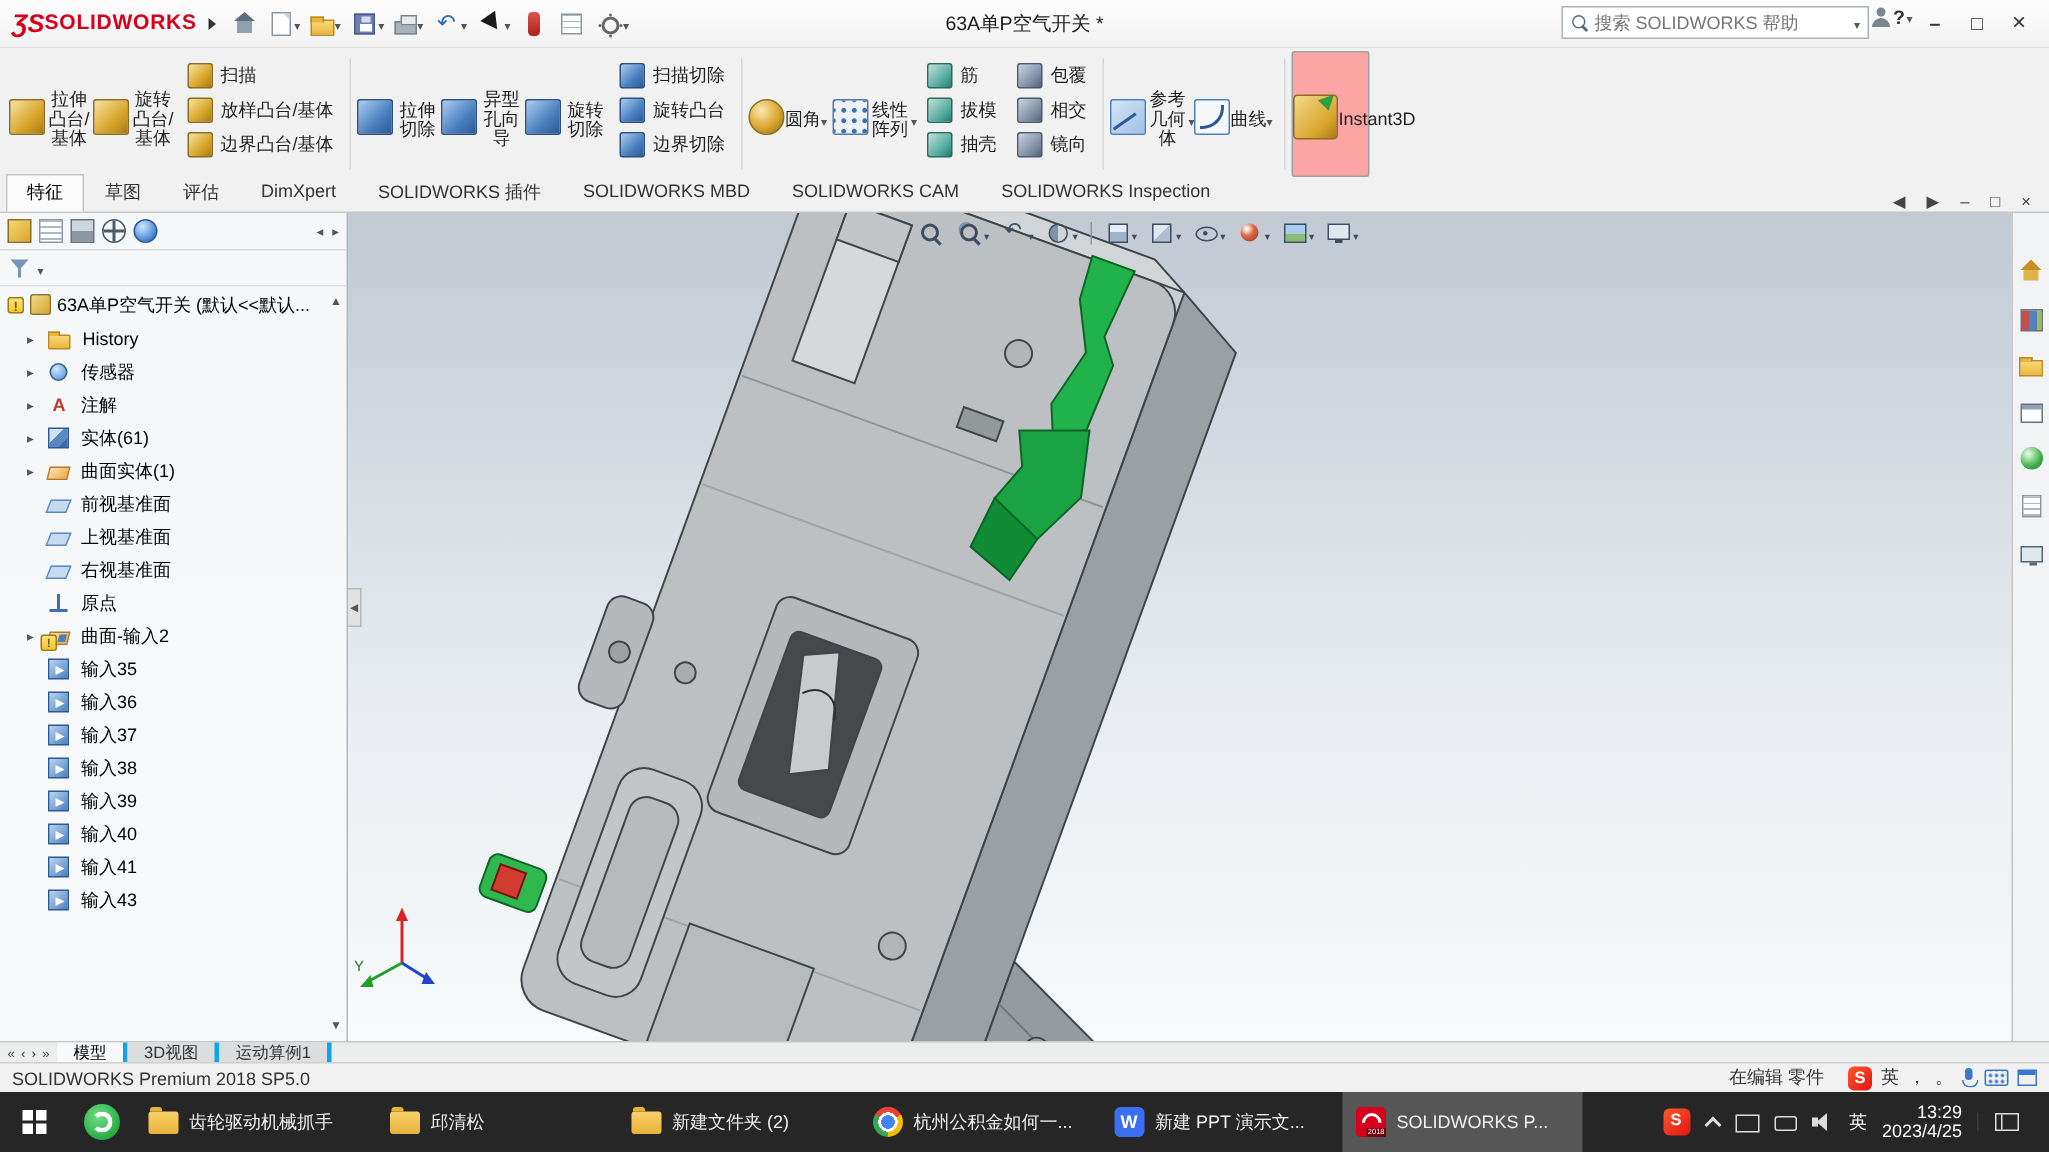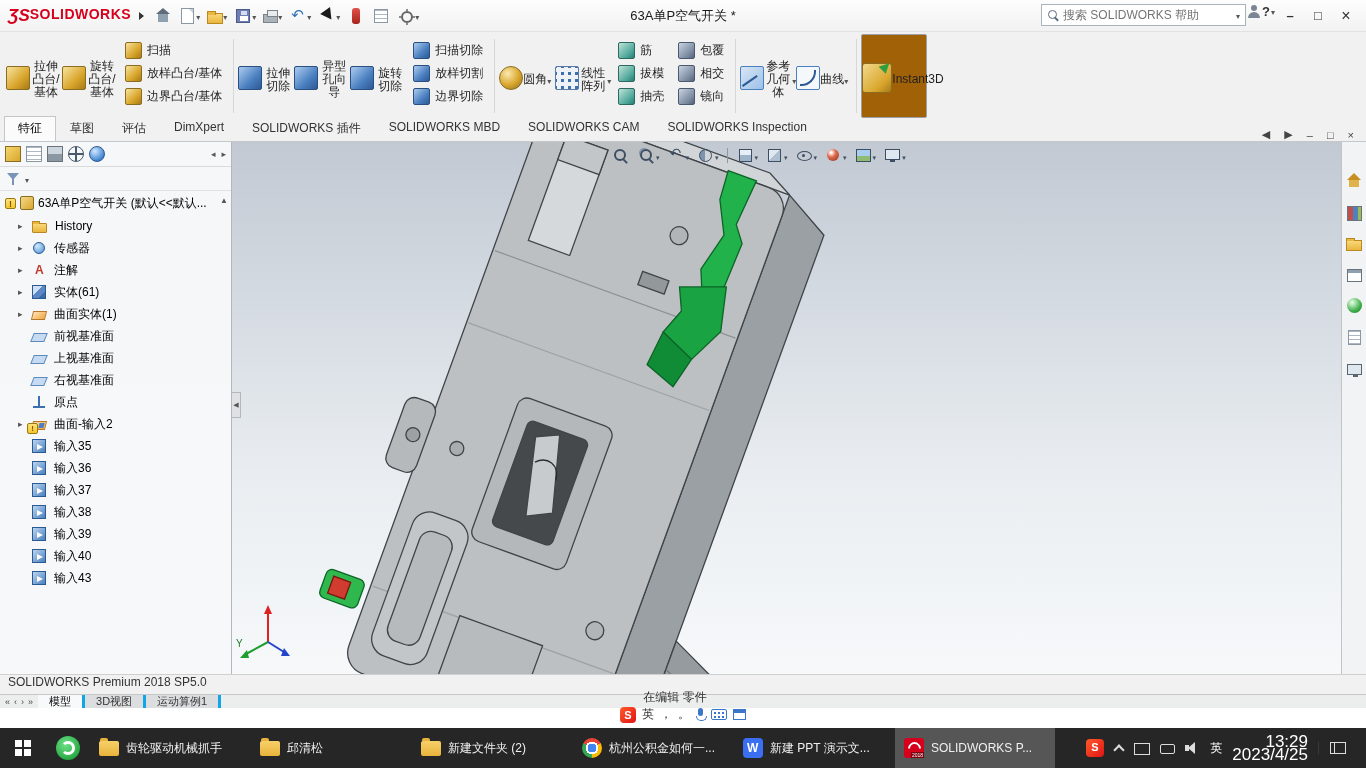--- a/index.html
+++ b/index.html
@@ -49,21 +49,21 @@
 .wc-min::before{content:"–";font-weight:bold;}
 .wc-max::before{content:"□";}
 .wc-close::before{content:"×";font-size:16px;}
 
 
 .ribbon{position:absolute;top:32px;left:0;right:0;height:88px;background:#f1f1f2;display:flex;align-items:stretch;padding:2px 2px 2px 6px;z-index:35;}
 .rb-large{display:flex;flex-direction:row;align-items:center;width:56px;padding-top:7px;flex:none;}
 .rb-icon{display:inline-block;width:24px;height:24px;margin-bottom:3px;flex:none;}
 .rb-label{font-size:12px;line-height:13px;text-align:center;color:#1f1f1f;}
 .rb-large .caret{margin-top:1px;}
-.rb-large.selected{background:#a16207;border:1px solid #9aa0a6;border-radius:2px;width:66px;}
+.rb-large.selected{background:#fca5a5;border:1px solid #9aa0a6;border-radius:2px;width:52px;}
 .rb-stack{display:flex;flex-direction:column;padding-top:7px;gap:4px;flex:none;}
 .rb-small{display:flex;align-items:center;gap:5px;padding:1px 7px;}
 .rb-small .rb-icon{width:17px;height:17px;margin-bottom:0;}
 .rb-small-label{font-size:12px;white-space:nowrap;color:#1f1f1f;}
 .rb-sep{width:1px;background:#d6d7d8;margin:5px 4px;flex:none;}
 .ri-gold{background:linear-gradient(135deg,#f2d98c 10%,#d9a62c 60%,#a87a18);border:1px solid #8a6d20;border-radius:2px;}
 .ri-blue{background:linear-gradient(135deg,#9cc0e8 10%,#4a7fc0 60%,#2d5a94);border:1px solid #2a4f80;border-radius:2px;}
 .ri-ball{background:radial-gradient(circle at 35% 30%,#fbe9b0,#d9a62c 55%,#8a6d20);border:1px solid #8a6d20;border-radius:50%;}
 .ri-grid{background:#eef2f7;border:1px solid #5a7ba6;border-radius:2px;background-image:radial-gradient(circle,#3a6fb0 1.5px,transparent 1.8px);background-size:7px 7px;background-position:3px 3px;}
 .ri-teal{background:linear-gradient(135deg,#bfe3d6,#4da69a 70%,#2a7a6e);border:1px solid #2a6a60;border-radius:2px;}
@@ -167,21 +167,21 @@
 .splitter{position:absolute;left:232px;top:250px;width:9px;height:26px;background:#dfe1e3;border:1px solid #b5b8ba;border-left:none;display:flex;align-items:center;justify-content:center;z-index:10;font-size:7px;color:#555;}
 .splitter::before{content:"◀";}
 
 
 .modeltabs{position:absolute;top:694px;left:0;right:0;height:14px;background:#eceded;border-top:1px solid #c6c7c8;display:flex;align-items:stretch;font-size:11px;z-index:40;}
 .mt-nav{display:flex;align-items:center;gap:4px;padding:0 5px;color:#444;font-size:9px;}
 .mtab{display:flex;align-items:center;padding:0 11px;border-right:3px solid #0ea5e9;background:#dcdddf;color:#333;white-space:nowrap;}
 .mtab.active{background:#f8f9fa;color:#000;}
 
 
-.statusbar{position:absolute;top:674px;left:0;right:0;height:20px;background:#f1f1f2;border-top:1px solid #d0d0d0;display:flex;align-items:center;padding:0 8px;font-size:12px;color:#333;z-index:40;flex-direction:column;}
+.statusbar{position:absolute;top:708px;left:0;right:0;height:20px;background:#f1f1f2;border-top:1px solid #d0d0d0;display:flex;align-items:center;padding:0 8px;font-size:12px;color:#333;z-index:40;}
 .sb-left{margin-right:auto;}
 .sb-edit{margin-right:16px;}
 .ime{display:flex;align-items:center;gap:6px;}
 .ime-logo{width:16px;height:16px;border-radius:4px;background:linear-gradient(135deg,#ff5a2a,#e01414);color:#fff;font-weight:bold;font-size:11px;line-height:16px;text-align:center;}
 .ime-mic{position:relative;width:9px;height:13px;}
 .ime-mic::before{content:"";position:absolute;left:2px;top:0;width:5px;height:8px;border-radius:3px;background:#3b77c8;}
 .ime-mic::after{content:"";position:absolute;left:0;bottom:0;width:9px;height:4px;border:1.5px solid #3b77c8;border-top:none;border-radius:0 0 5px 5px;}
 .ime-kbd{width:16px;height:11px;border:1.5px solid #3b77c8;border-radius:2px;background-image:radial-gradient(circle,#3b77c8 1px,transparent 1.2px);background-size:4px 4px;background-position:1px 1px;}
 .ime-tool{width:13px;height:11px;border:1.5px solid #3b77c8;background:linear-gradient(#3b77c8 30%,transparent 30%);}
 
@@ -211,21 +211,21 @@
 .tr-sogou{width:18px;height:18px;border-radius:4px;background:linear-gradient(135deg,#ff5a2a,#e01414);}
 .tr-sogou::before{content:"S";position:absolute;left:5px;top:2px;color:#fff;font-weight:bold;font-size:11px;}
 .tr-chevron{width:10px;height:10px;}
 .tr-chevron::before{content:"";position:absolute;left:1px;top:3px;width:6px;height:6px;border-left:2px solid #ddd;border-top:2px solid #ddd;transform:rotate(45deg);}
 .tr-display{width:16px;height:12px;border:1.5px solid #ddd;margin-top:1px;}
 .tr-usb{width:15px;height:10px;border:1.5px solid #ddd;border-radius:2px;margin-top:2px;}
 .tr-volume{width:15px;height:12px;}
 .tr-volume::before{content:"";position:absolute;left:0;top:3px;width:4px;height:6px;background:#ddd;}
 .tr-volume::after{content:"";position:absolute;left:3px;top:0;border-top:6px solid transparent;border-bottom:6px solid transparent;border-right:7px solid #ddd;}
 .tray-lang{font-size:12px;color:#fff;}
-.tb-clock{text-align:right;font-size:17px;line-height:13px;color:#fff;white-space:nowrap;}
+.tb-clock{text-align:right;font-size:12px;line-height:13px;color:#fff;white-space:nowrap;}
 .tb-notif{width:38px;display:flex;align-items:center;justify-content:center;border-left:1px solid #3a3a3a;}
 .notif-ic{position:relative;width:16px;height:12px;border:1.5px solid #ddd;}
 .notif-ic::before{content:"";position:absolute;left:3px;top:0;bottom:0;width:1.5px;background:#ddd;}
 </style>
 </head>
 <body>
 
 <div class="screen">
 
   <div class="titlebar">
@@ -343,21 +343,21 @@
         <span class="rb-icon ri-blue"></span>
         <span class="rb-label">旋转切除</span>
       </div>
       <div class="rb-stack">
         <div class="rb-small">
           <span class="rb-icon ri-blue"></span>
           <span class="rb-small-label">扫描切除</span>
         </div>
         <div class="rb-small">
           <span class="rb-icon ri-blue"></span>
-          <span class="rb-small-label">放样切割</span>
+          <span class="rb-small-label">旋转凸台</span>
         </div>
         <div class="rb-small">
           <span class="rb-icon ri-blue"></span>
           <span class="rb-small-label">边界切除</span>
         </div>
       </div>
       <div class="rb-sep"></div>
       <div class="rb-large">
         <span class="rb-icon ri-ball"></span>
         <span class="rb-label">圆角</span>
@@ -694,20 +694,26 @@
             <span class="tree-label">输入39</span>
           </div>
 
           <div class="tree-row">
             <span class="twist"></span>
             <span class="fi fi-import"></span>
             <span class="warnb"></span>
             <span class="tree-label">输入40</span>
           </div>
 
+          <div class="tree-row">
+            <span class="twist"></span>
+            <span class="fi fi-import"></span>
+            <span class="warnb"></span>
+            <span class="tree-label">输入41</span>
+          </div>
 
 
           <div class="tree-row">
             <span class="twist"></span>
             <span class="fi fi-import"></span>
             <span class="warnb"></span>
             <span class="tree-label">输入43</span>
           </div>
         </div>
       <span class="fm-scroll-down">▼</span>

